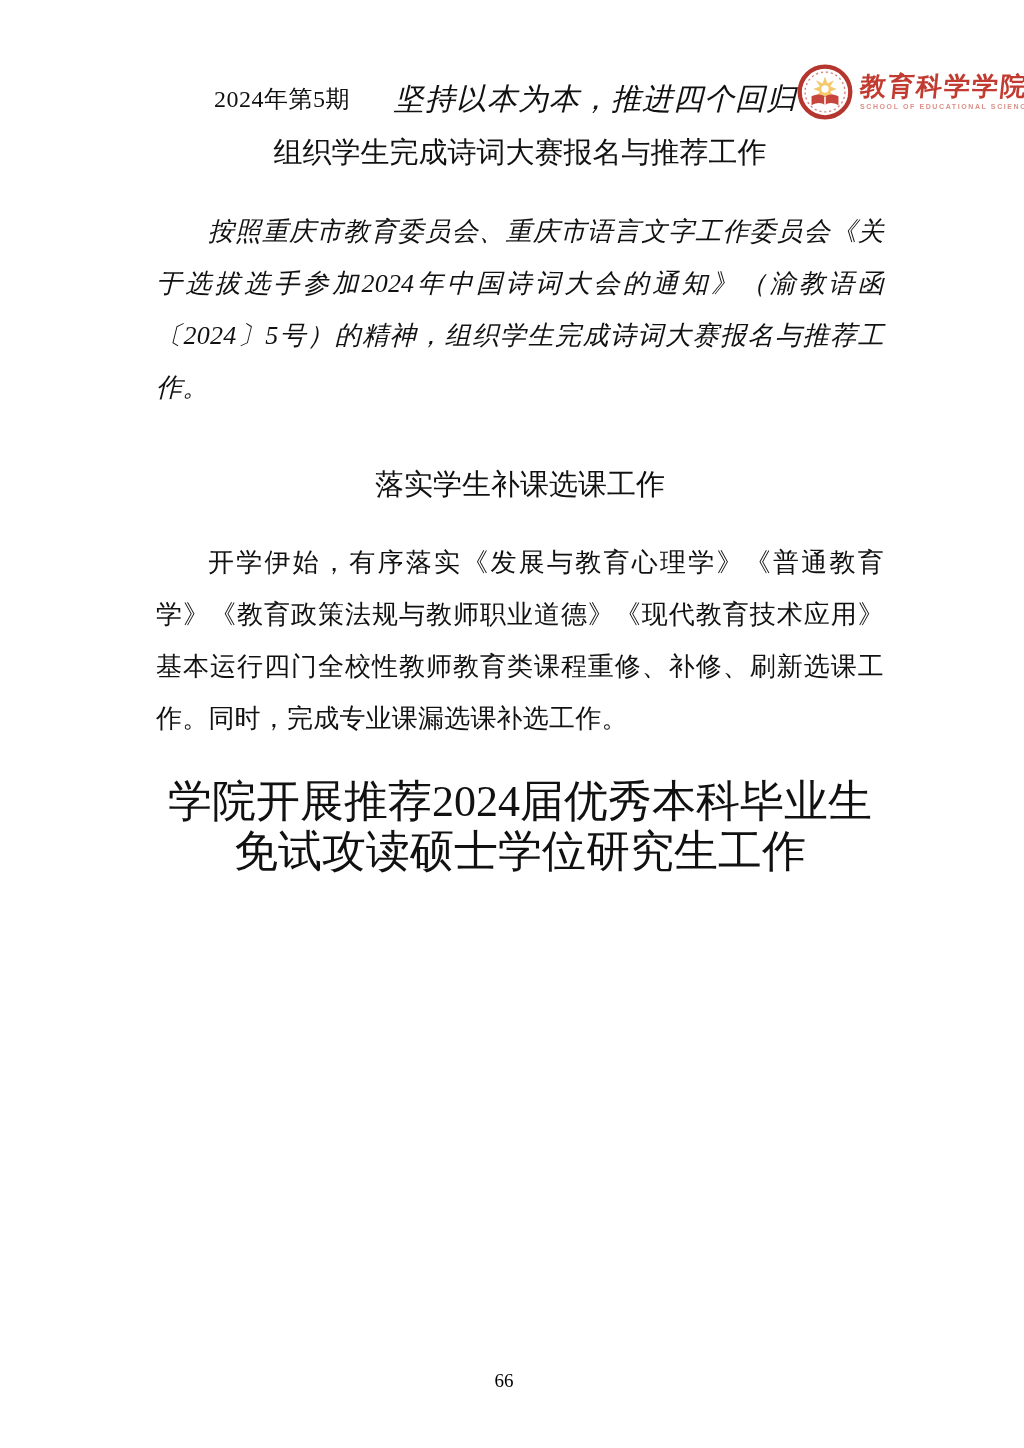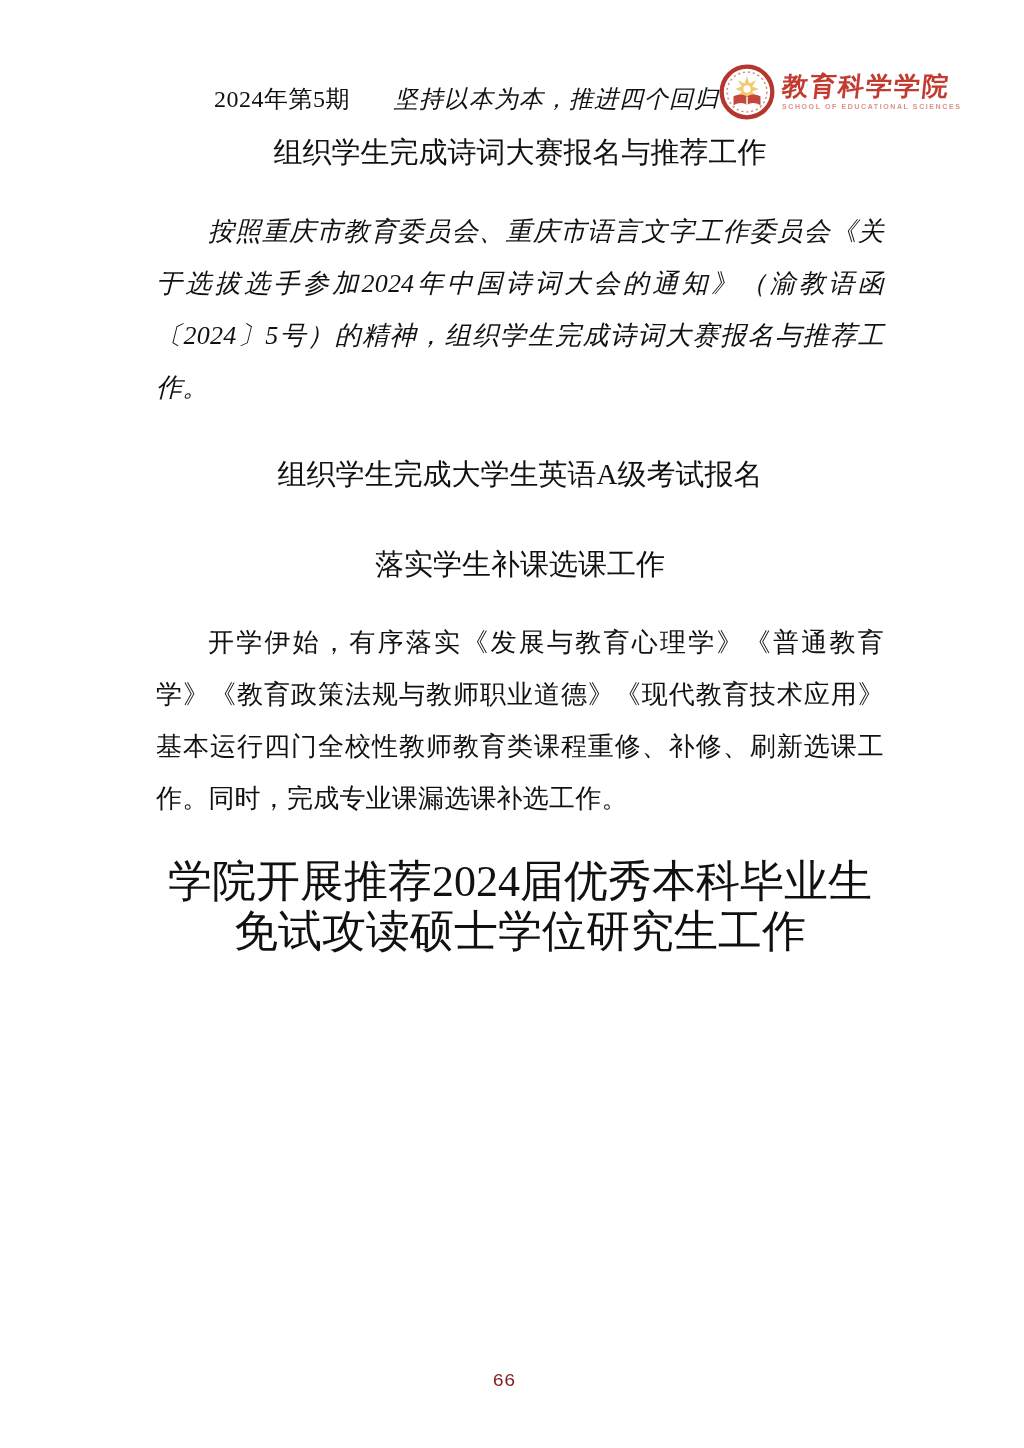--- a/index.html
+++ b/index.html
@@ -29,21 +29,21 @@
   .issue {
     margin-left: 58px;
     margin-top: 14px;
     font-size: 24px;
     letter-spacing: 0.5px;
     white-space: nowrap;
   }
   .motto {
     margin-left: 44px;
     margin-top: 14px;
-    font-size: 24px;
+    font-size: 30px;
     font-style: italic;
     letter-spacing: 1px;
     white-space: nowrap;
   }
   .logo {
     margin-left: auto;
     display: flex;
     align-items: center;
   }
   .emblem {
@@ -98,23 +98,23 @@
   .p2 { margin-top: 35px; }
   .p3 { margin-top: 33px; }
   .p4 { margin-top: 11px; }
   
   .footer {
     position: absolute;
     left: 0;
     right: 16px;
     top: 1366px;
     text-align: center;
-    font-family: Liberation Mono, monospace;
+    font-family: Liberation Serif, serif;
     font-size: 19px;
-    color: #7f1d1d;
+    color: #000000;
   }
 </style>
 </head>
 <body>
 
 <div class="page">
 
   <div class="header">
     <span class="issue">2024年第5期</span>
     <span class="motto">坚持以本为本，推进四个回归</span>
@@ -133,21 +133,20 @@
       <div class="logo-text">
         <span class="logo-cn">教育科学学院</span>
         <span class="logo-en">SCHOOL OF EDUCATIONAL SCIENCES</span>
       </div>
     </div>
   </div>
 
   <h2 class="heading h1">组织学生完成诗词大赛报名与推荐工作</h2>
   <p class="para p1">按照重庆市教育委员会、重庆市语言文字工作委员会《关于选拔选手参加2024年中国诗词大会的通知》（渝教语函〔2024〕5号）的精神，组织学生完成诗词大赛报名与推荐工作。</p>
 
-  <h2 class="heading h2">组织学生完成大学生英语A级考试报名</h2>
 
   <h2 class="heading h3">落实学生补课选课工作</h2>
   <p class="para p3">开学伊始，有序落实《发展与教育心理学》《普通教育学》《教育政策法规与教师职业道德》《现代教育技术应用》基本运行四门全校性教师教育类课程重修、补修、刷新选课工作。同时，完成专业课漏选课补选工作。</p>
 
   <h2 class="heading h4">学院开展推荐2024届优秀本科毕业生免试攻读硕士学位研究生工作</h2>
 
   <div class="footer">66</div>
 
 </div>
 

